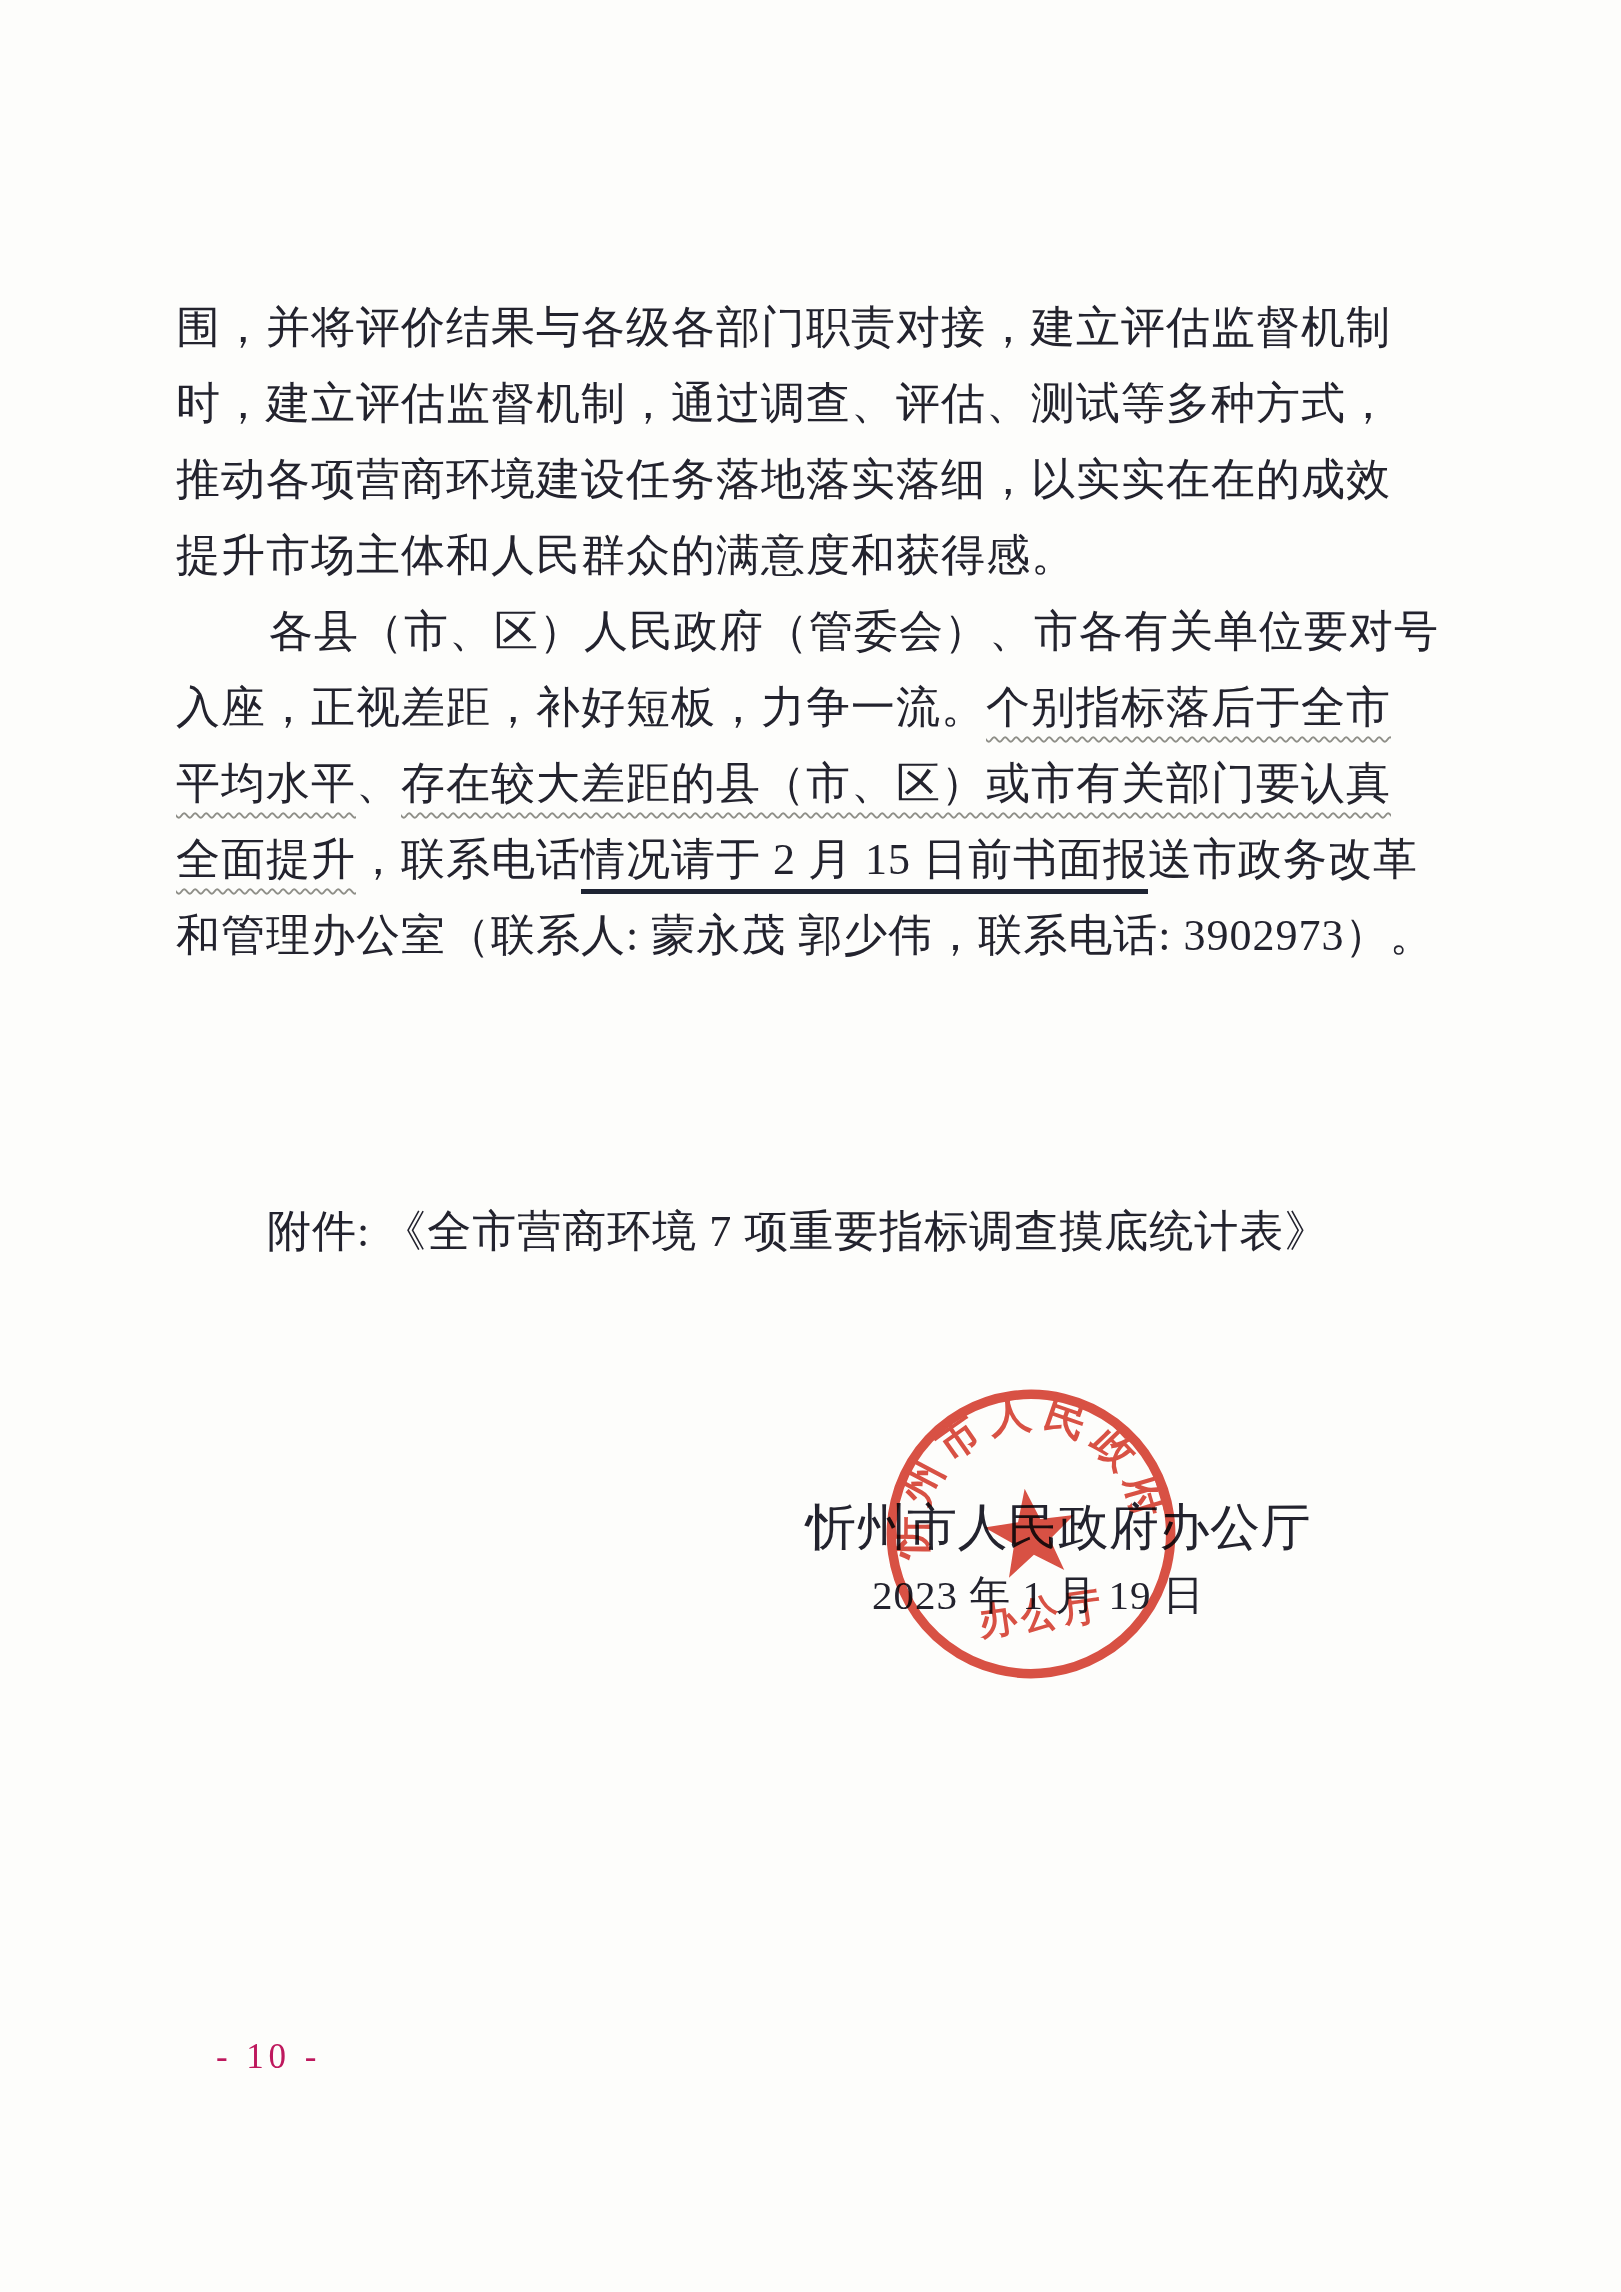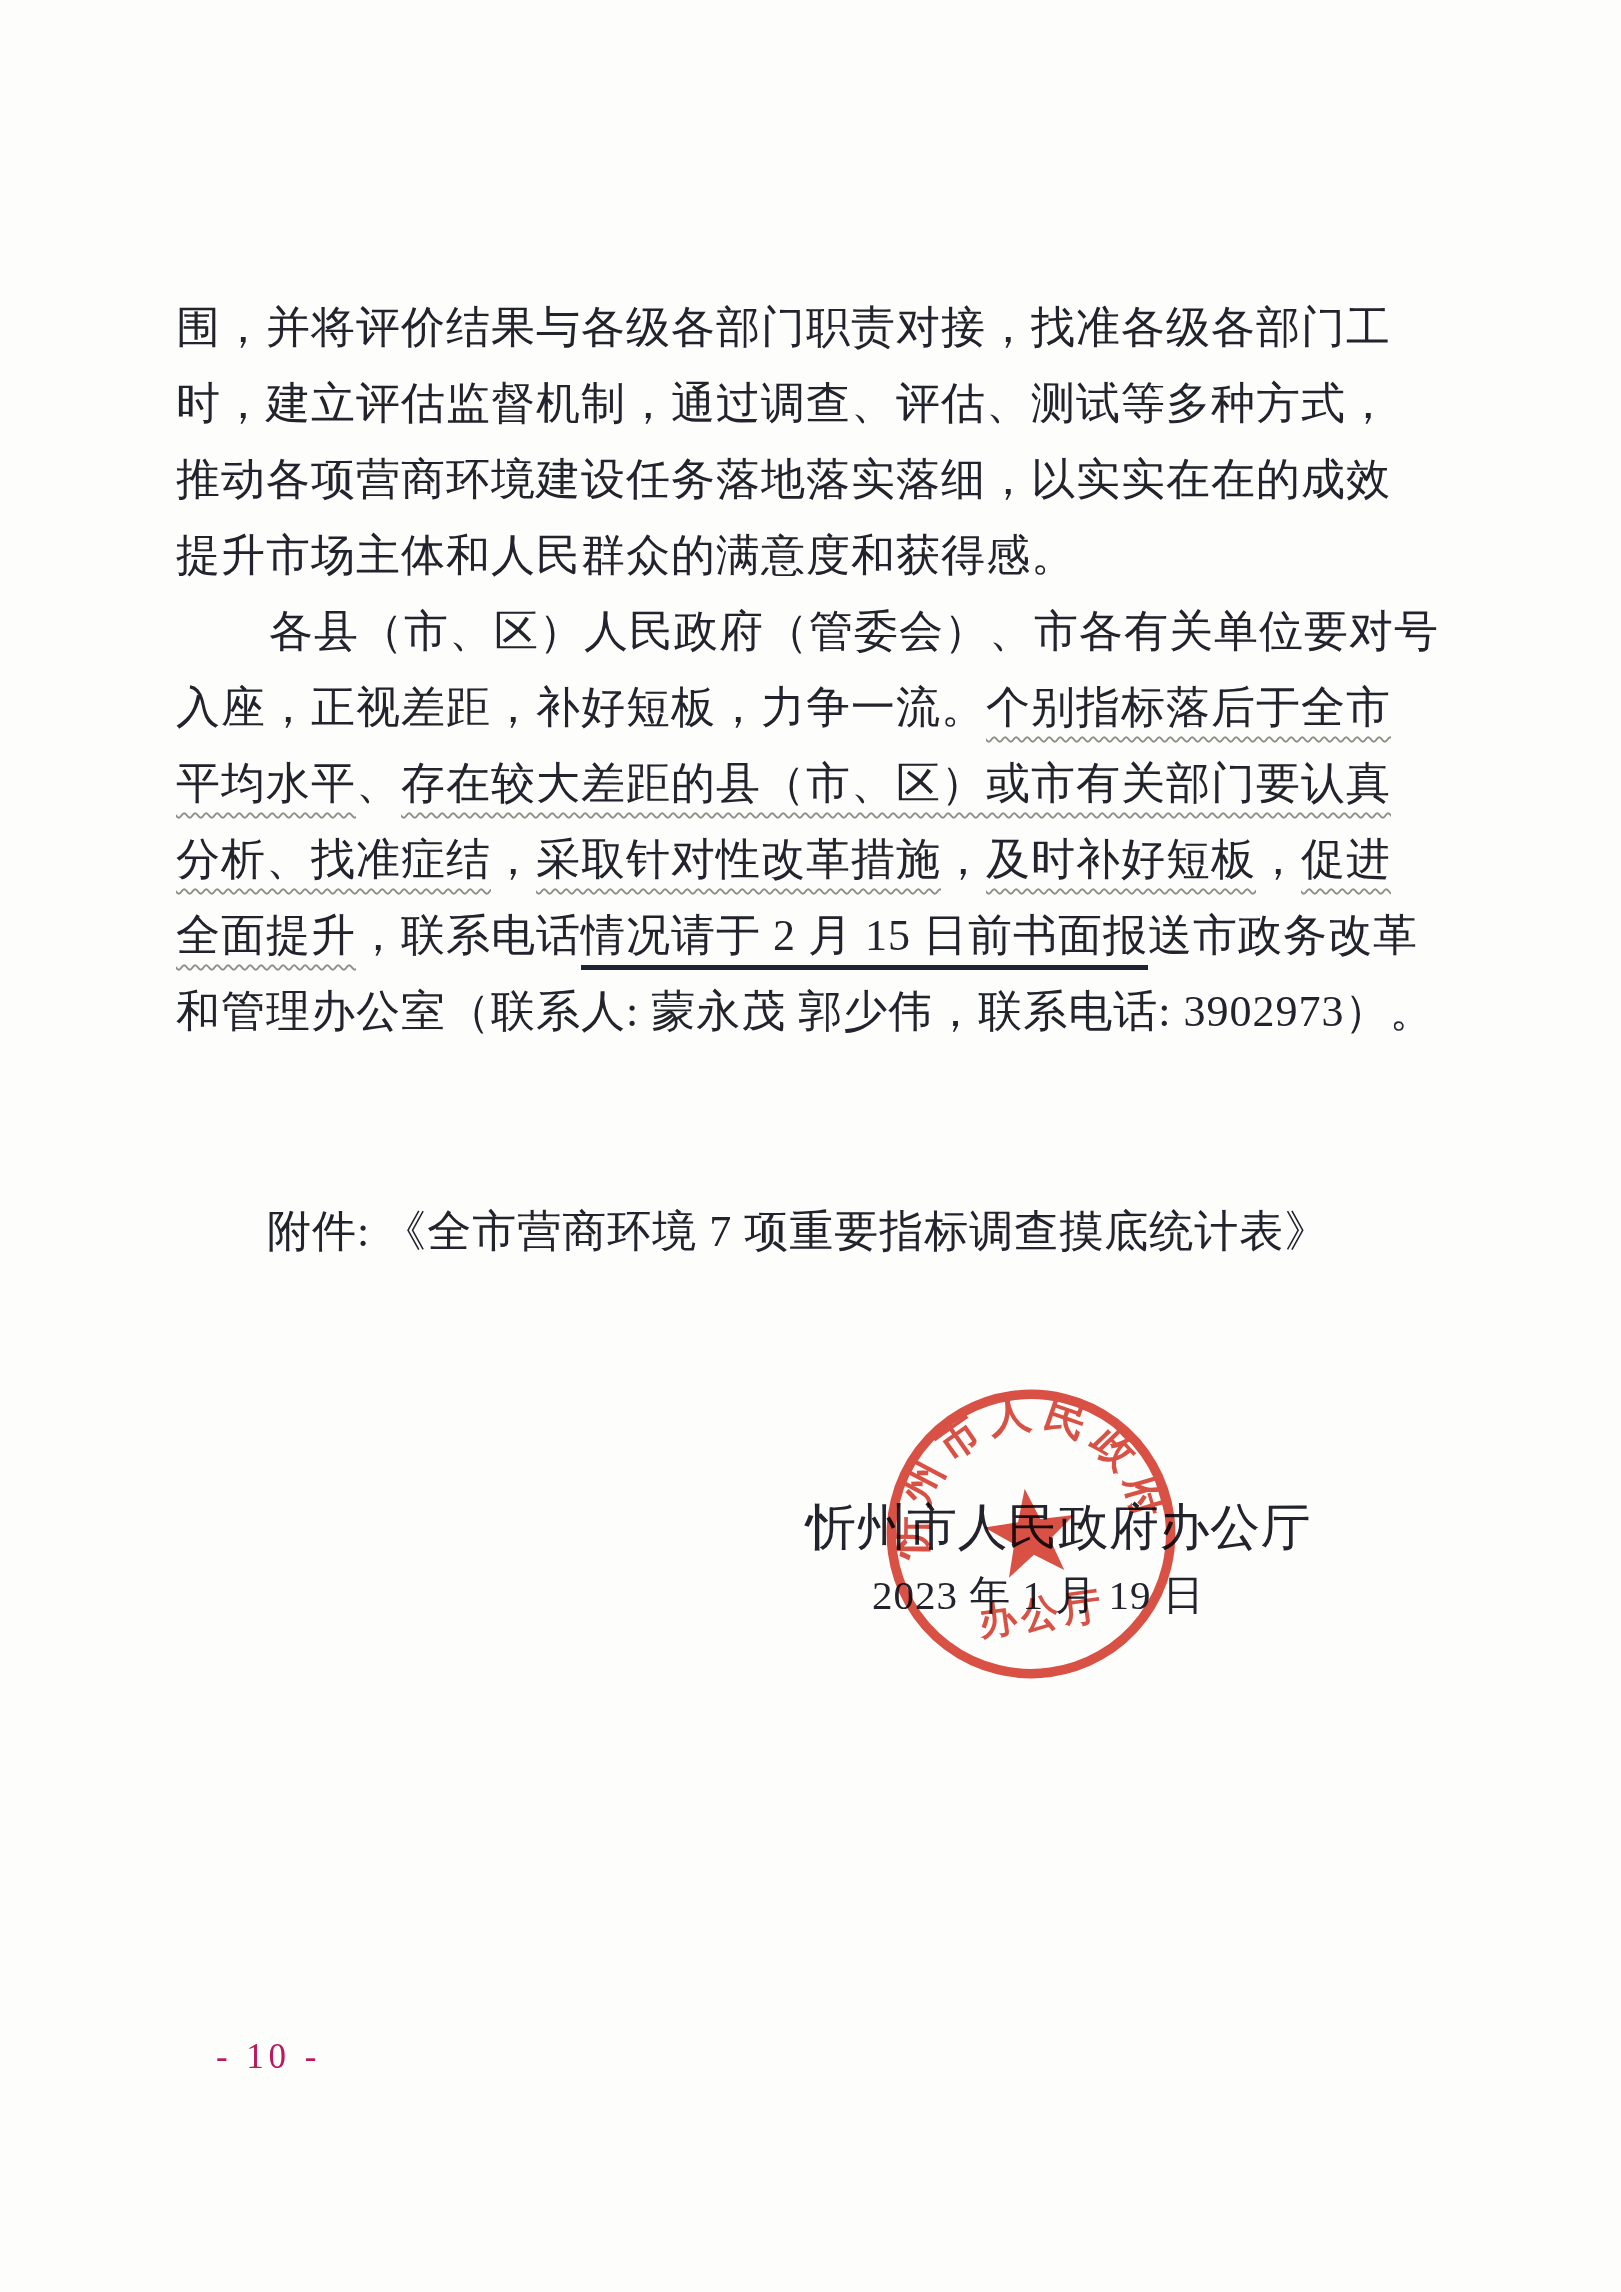--- a/index.html
+++ b/index.html
@@ -98,28 +98,27 @@
     color: #be185d;
     white-space: nowrap;
   }
 </style>
 </head>
 <body>
 
 <div class="page">
 
   <div class="body-text">
-      <div class="line"><span>围，并将评价结果与各级各部门职责对接，找准各级各部门工</span></div>
+      <div class="line"><span>围，并将评价结果与各级各部门职责对接，建立评估监督机制</span></div>
       <div class="line"><span>时，建立评估监督机制，通过调查、评估、测试等多种方式，</span></div>
       <div class="line"><span>推动各项营商环境建设任务落地落实落细，以实实在在的成效</span></div>
       <div class="line"><span>提升市场主体和人民群众的满意度和获得感。</span></div>
       <div class="line indent"><span>各县（市、区）人民政府（管委会）、市各有关单位要对号</span></div>
       <div class="line"><span>入座，正视差距，补好短板，力争一流。</span><span class="u-wavy">个别指标落后于全市</span></div>
       <div class="line"><span class="u-wavy">平均水平</span><span>、</span><span class="u-wavy">存在较大差距的县（市、区）或市有关部门要认真</span></div>
-      <div class="line"><span class="u-wavy">分析、找准症结</span><span>，</span><span class="u-wavy">采取针对性改革措施</span><span>，</span><span class="u-wavy">及时补好短板</span><span>，</span><span class="u-wavy">促进</span></div>
       <div class="line"><span class="u-wavy">全面提升</span><span>，联系电话</span><span class="u-heavy">情况请于 2 月 15 日前书面报</span><span>送市政务改革</span></div>
       <div class="line"><span>和管理办公室（联系人: 蒙永茂 郭少伟，联系电话: 3902973）。</span></div>
     </div>
 
   <div class="attachment">附件: 《全市营商环境 7 项重要指标调查摸底统计表》</div>
 
   <div class="sig-org">忻州市人民政府办公厅</div>
 
   <div class="sig-date">2023 年 1 月 19 日</div>
 

